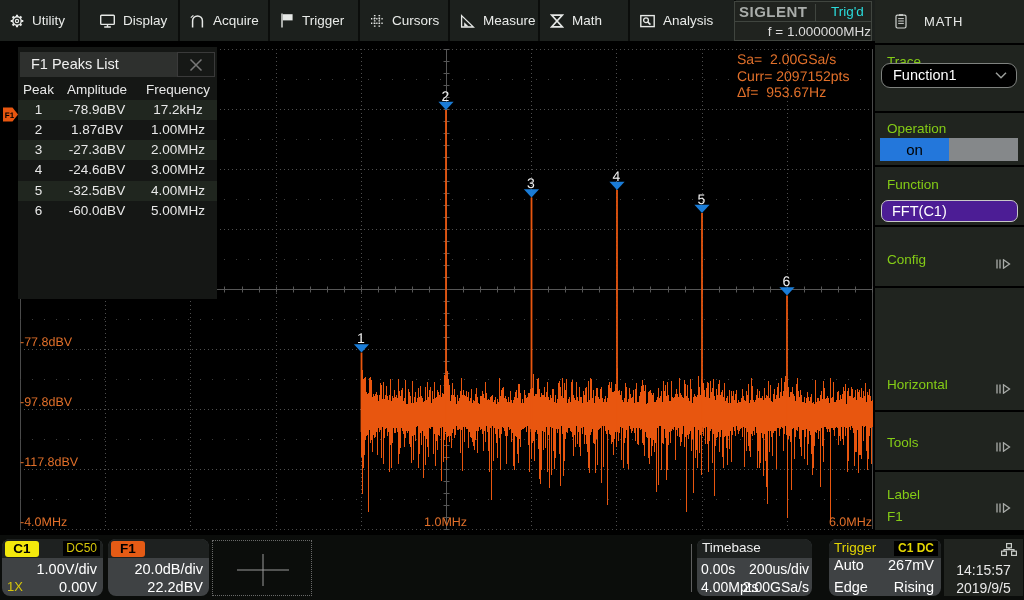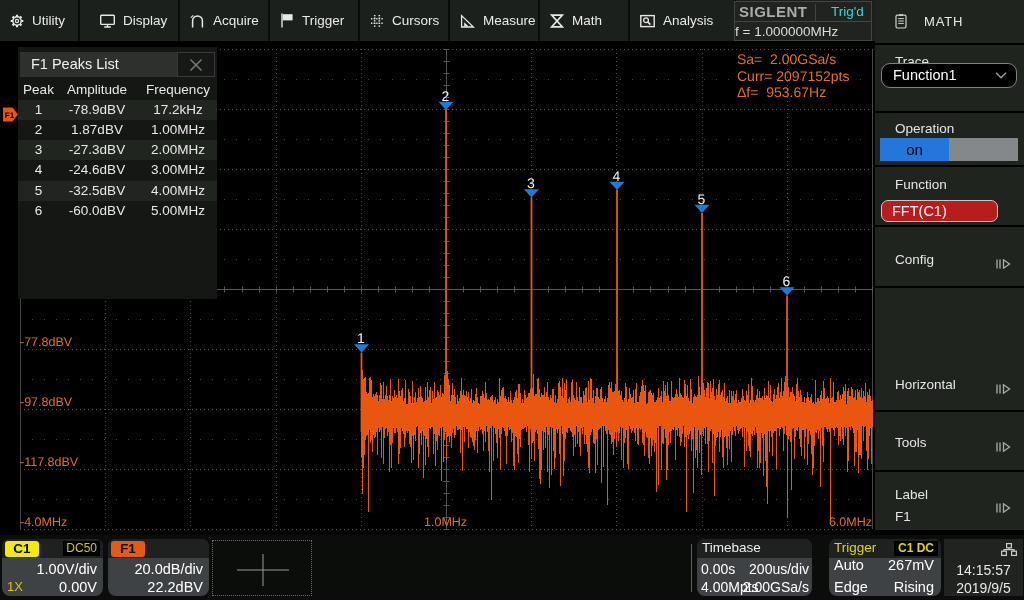--- a/index.html
+++ b/index.html
@@ -5,34 +5,34 @@
 #screen{position:relative;width:1024px;height:600px;background:#000}
 #plot{position:absolute;left:0;top:0}
 #menubar{position:absolute;left:0;top:0;width:876px;height:41px;background:#1c201d}
 .mcell{position:absolute;top:0;height:41px;display:flex;align-items:center;border-right:2px solid #0b0d0b}
 .mi{margin-left:10px;display:flex;align-items:center}
 .mt{margin-left:8px;color:#e9ebe9;font-size:13.5px}
 #sigblock{position:absolute;left:734px;top:1px;width:138px;height:40px;background:#20231f;border:1px solid #40453f}
 #sigtop{position:absolute;left:0;top:0;width:100%;height:19.5px;border-bottom:1px solid #40453f}
 #siglogo{position:absolute;left:4px;top:1px;color:#a9adaa;font-size:15px;font-weight:bold;letter-spacing:0.5px}
 #trigd{position:absolute;left:80px;top:1.5px;color:#2adbdb;font-size:13.5px;border-left:1px solid #40453f;padding-left:15px;height:18px}
-#sigbot{position:absolute;left:0;top:21.5px;width:100%;text-align:left;color:#dcdcdc;font-size:13.5px}
+#sigbot{position:absolute;left:0;top:21.5px;width:100%;text-align:right;color:#dcdcdc;font-size:13.5px}
 #sidebar{position:absolute;left:875px;top:0;width:149px;height:532px;background:#20241f}
 .shead{position:absolute;top:0;left:0;width:100%;height:44.5px;border-bottom:2.5px solid #000;display:flex;align-items:center}
 .sic{margin-left:20px;display:flex}
 .sname{margin-left:17px;color:#e8eae8;font-size:13px;letter-spacing:0.8px}
 .ssec{position:absolute;left:0;width:100%;border-bottom:2.5px solid #000}
-.slab{position:absolute;left:20px;color:#e5e5e5;font-size:13.5px}
+.slab{position:absolute;left:12px;color:#84cc16;font-size:13.5px}
 .sarr{position:absolute;left:121px}
 .sdrop{position:absolute;left:6px;top:16px;width:136px;height:25px;background:#000;border:1px solid #7f827f;border-radius:9px;color:#fff;font-size:14.5px;line-height:23px;padding-left:11px}
 .dchev{position:absolute;right:9px;top:8px;line-height:0}
 .stog{position:absolute;left:5px;top:22px;width:138px;height:23px;display:flex}
 .ston{width:69px;background:#2377db;color:#00131f;font-size:15px;text-align:center;line-height:23px;color:#000}
 .stoff{width:69px;background:#85888a}
-.sbox{position:absolute;left:6px;top:30px;width:117px;height:22px;background:#b91c1c;border:1px solid #c8c8c8;border-radius:7px;color:#fff;font-size:14.5px;line-height:20px;padding-left:10px}
+.sbox{position:absolute;left:6px;top:30px;width:137px;height:22px;background:#4c1d95;border:1px solid #c8c8c8;border-radius:7px;color:#fff;font-size:14.5px;line-height:20px;padding-left:10px}
 #popup{position:absolute;left:18px;top:47px;width:199px;height:252px;background:#151715}
 .ptitle{position:absolute;left:2px;top:5px;width:157px;height:25px;background:#2e302e;color:#f0f0f0;font-size:14.5px;line-height:25px;padding-left:11px}
 .pclose{position:absolute;left:159px;top:5px;width:38px;height:25px;background:#161816;border:1px solid #3a3a3a;display:flex;align-items:center;justify-content:center}
 .phead{position:absolute;top:33px;left:0;width:100%;height:20px;color:#e8e8e8;font-size:13.5px;line-height:20px}
 .pr{position:absolute;left:0;width:100%;height:20.3px;color:#e8e8e8;font-size:13.5px}
 .pr.odd{background:#20261f}
 .c1{position:absolute;left:0px;width:41px;text-align:center;line-height:20px}
 .c2{position:absolute;left:39px;width:80px;text-align:center;line-height:20px}
 .c3{position:absolute;left:120px;width:80px;text-align:center;line-height:20px}
 .phead .c1{left:0;width:41px}.phead .c2{left:39px;width:80px}.phead .c3{left:120px;width:80px}

